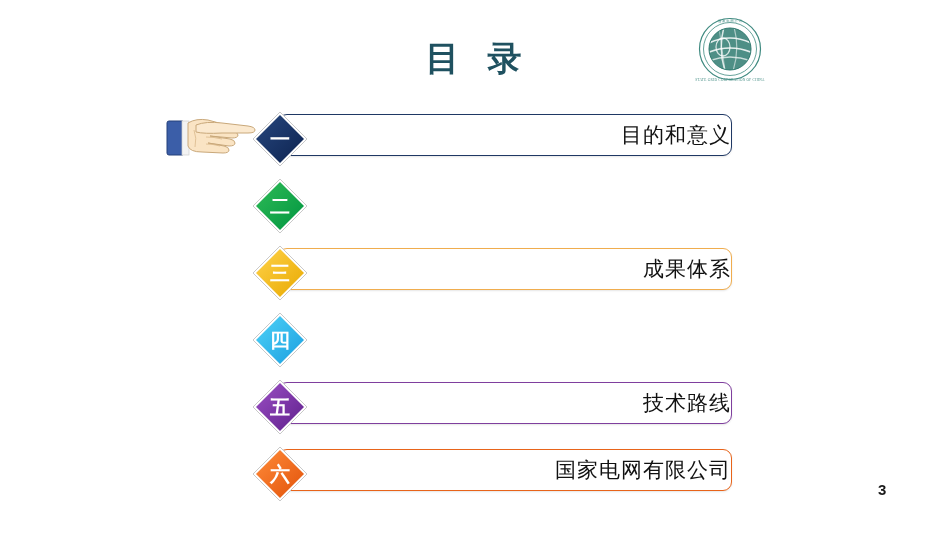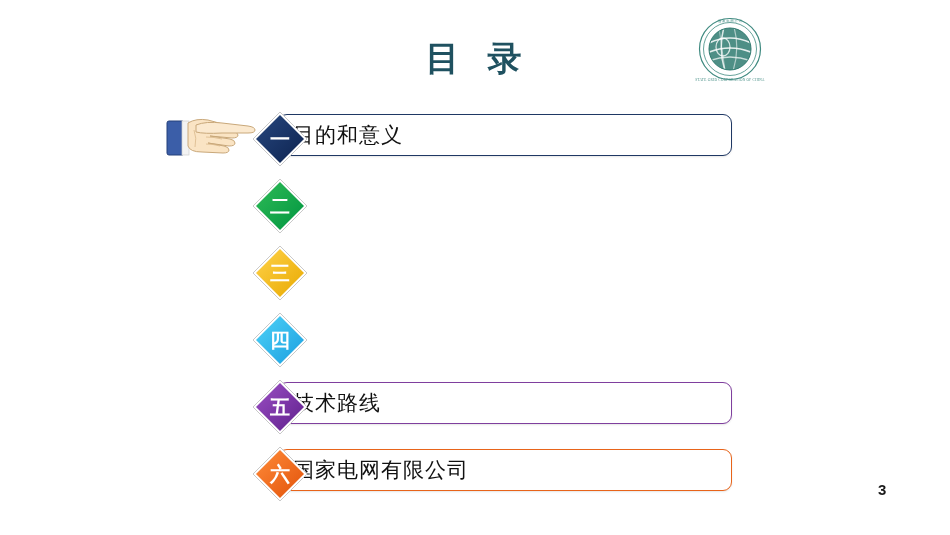--- a/index.html
+++ b/index.html
@@ -115,21 +115,21 @@
     left: 278px;
     top: 4px;
     width: 454px;
     height: 42px;
     box-sizing: border-box;
     background: #ffffff;
     border: 1.6px solid #1f3864;
     border-radius: 9px;
     display: flex;
     align-items: center;
-    justify-content: flex-start;
+    justify-content: flex-end;
     box-shadow: 0 1px 2px rgba(0,0,0,0.10);
   }
   .row-label {
     font-family: "DejaVu Sans", "Liberation Sans", sans-serif;
     font-size: 21px;
     color: #111111;
     letter-spacing: 1px;
     padding-left: 14px;
   }
   .row-diamond {
@@ -252,20 +252,23 @@
             </linearGradient>
           </defs>
           <polygon points="30,3 57,30 30,57 3,30" fill="#ffffff" stroke="#c9c9c9" stroke-width="1"></polygon>
           <polygon points="30,6 54,30 30,54 6,30" fill="url(#g2)"></polygon>
         </svg>
         <span class="dnum">二</span>
       </div>
     </div>
 
     <div class="menu-row">
+      <div class="row-box" style="border-color:#f0ad4e;">
+        <span class="row-label">成果体系</span>
+      </div>
       <div class="row-diamond">
         <svg width="60" height="60" viewBox="0 0 60 60" aria-hidden="true">
           <defs>
             <linearGradient id="g3" x1="0" y1="0" x2="1" y2="1">
               <stop offset="0%" stop-color="#ffd24a"></stop>
                 <stop offset="100%" stop-color="#e8a900"></stop>
             </linearGradient>
           </defs>
           <polygon points="30,3 57,30 30,57 3,30" fill="#ffffff" stroke="#c9c9c9" stroke-width="1"></polygon>
           <polygon points="30,6 54,30 30,54 6,30" fill="url(#g3)"></polygon>

